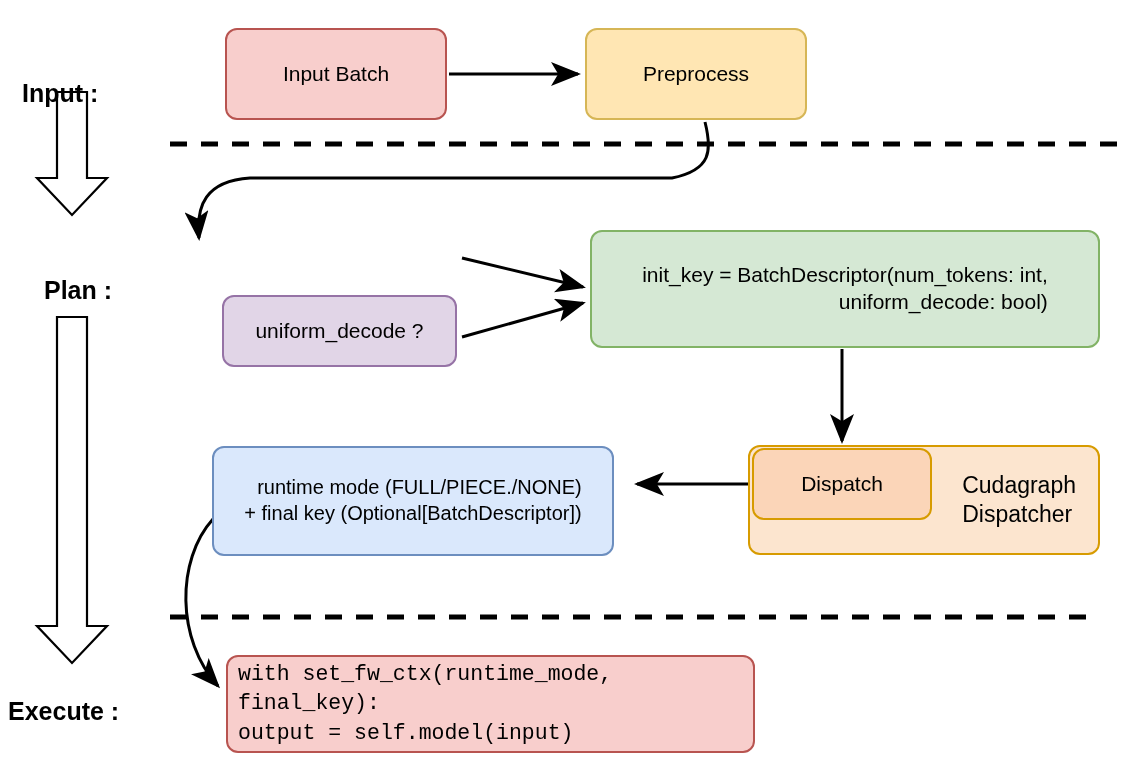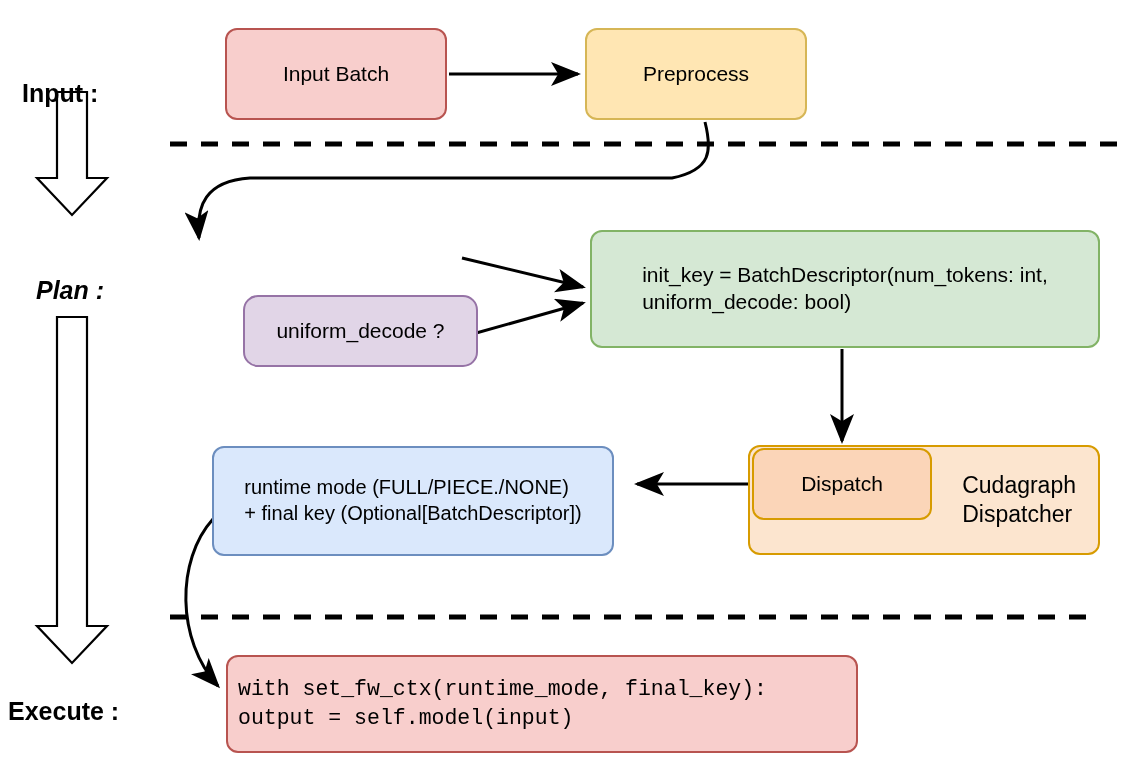--- a/index.html
+++ b/index.html
@@ -26,21 +26,21 @@
   }
   .node {
     position: absolute;
     box-sizing: border-box;
     border-radius: 12px;
     border-width: 2px;
     border-style: solid;
     display: flex;
     align-items: center;
     justify-content: center;
-    text-align: left;
+    text-align: right;
     color: #000000;
     font-family: "Liberation Sans", sans-serif;
     font-size: 21px;
     line-height: 1.28;
     white-space: pre-line;
   }
   .node.code {
     font-family: "Liberation Mono", "DejaVu Sans Mono", monospace;
     font-size: 21.5px;
     justify-content: flex-start;
@@ -107,46 +107,46 @@
     <g>
       <line x1="750" y1="484" x2="637" y2="484" stroke="#000000" stroke-width="3" marker-end="url(#arrowhead)"></line>
     </g>
 
     <g>
       <path d="M213,519 C176,560 176,640 218,686" fill="none" stroke="#000000" stroke-width="3" marker-end="url(#arrowhead)"></path>
     </g>
   </svg>
 
   <div class="stage-label" style="left:22px; top:38px;">Input :</div>
-  <div class="stage-label" style="left:36px; top:235px;font-style:italic;">Plan :</div>
+  <div class="stage-label" style="left:44px; top:235px;">Plan :</div>
   <div class="stage-label" style="left:8px; top:656px;">Execute :</div>
 
   <div class="node" style="left:225px; top:28px; width:222px; height:92px;
               background:#f8cecc; border-color:#b85450; font-size:21px;">Input Batch</div>
 
   <div class="node" style="left:585px; top:28px; width:222px; height:92px;
               background:#ffe6b3; border-color:#d6b656; font-size:21px;">Preprocess</div>
 
 
-  <div class="node" style="left:243px; top:295px; width:235px; height:72px;
-              background:#e1d5e7; border-color:#9673a6; font-size:21px;border-radius:15px;">uniform_decode ?</div>
+  <div class="node" style="left:222px; top:295px; width:235px; height:72px;
+              background:#e1d5e7; border-color:#9673a6; font-size:21px;">uniform_decode ?</div>
 
   <div class="node" style="left:590px; top:230px; width:510px; height:118px;
               background:#d5e8d4; border-color:#82b366; font-size:21px;">init_key = BatchDescriptor(num_tokens: int,
 uniform_decode: bool)</div>
 
   <div class="node" style="left:748px; top:445px; width:352px; height:110px;
               background:#fce5cf; border-color:#d79b00; font-size:23px;
               justify-content:flex-end; padding-right:22px; text-align:left;">Cudagraph
 Dispatcher</div>
 
   <div class="node" style="left:752px; top:448px; width:180px; height:72px;
               background:#fbd5b8; border-color:#d79b00; font-size:21px;">Dispatch</div>
 
   <div class="node" style="left:212px; top:446px; width:402px; height:110px;
               background:#dae8fc; border-color:#6c8ebf; font-size:20px;">runtime mode (FULL/PIECE./NONE)
 + final key (Optional[BatchDescriptor])</div>
 
-  <div class="node code" style="left:226px; top:655px; width:632px; height:98px;
+  <div class="node code" style="left:226px; top:655px; width:529px; height:98px;
               background:#f8cecc; border-color:#b85450;">with set_fw_ctx(runtime_mode, final_key):
     output = self.model(input)</div>
 
 </div>
 
 </body></html>

